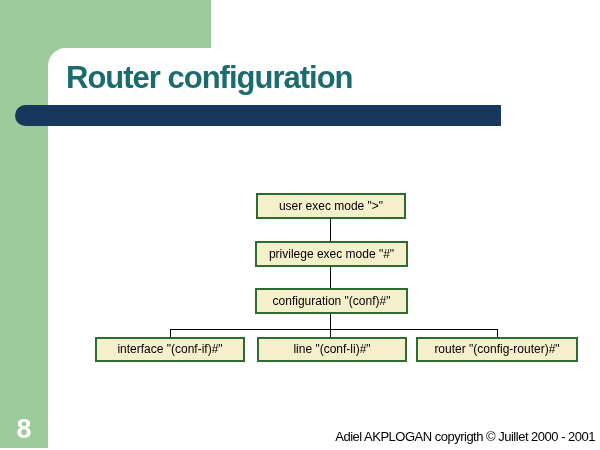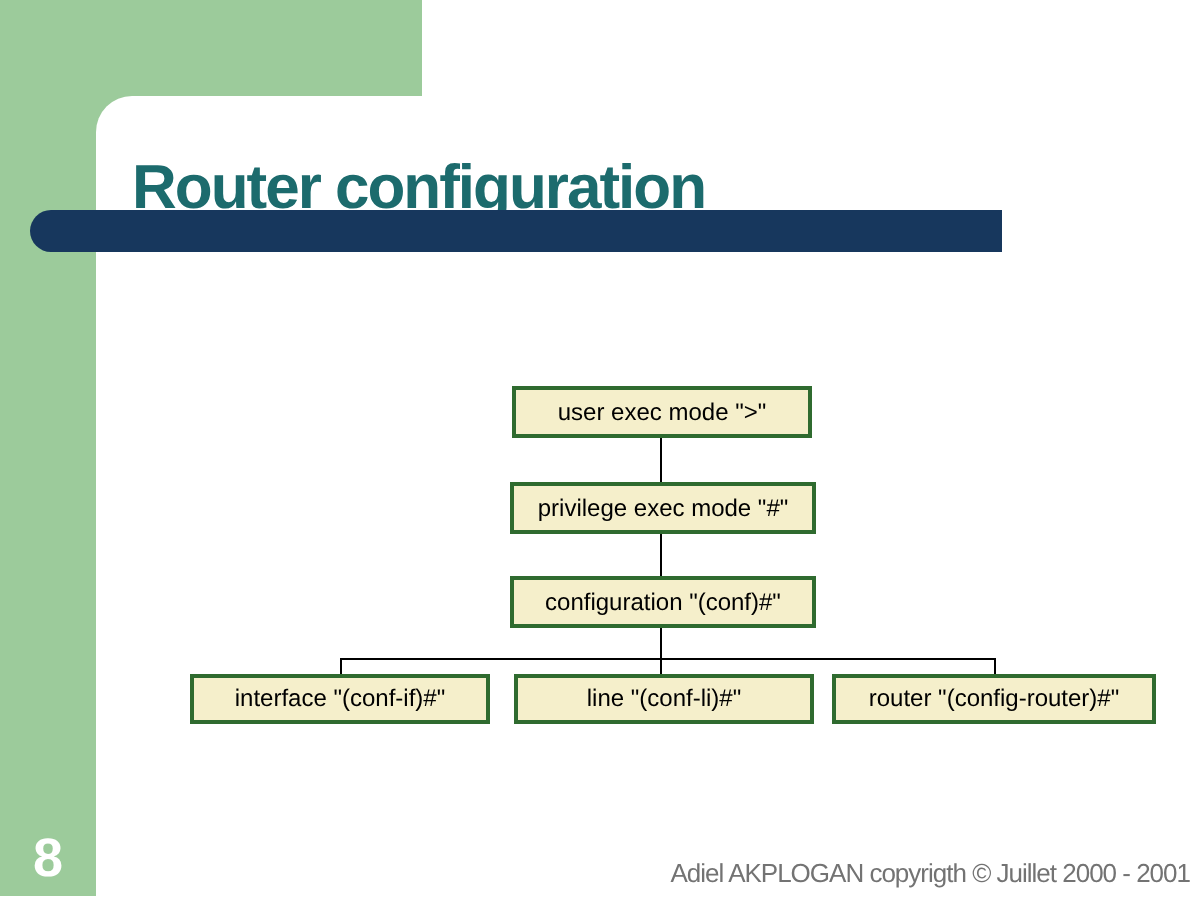--- a/index.html
+++ b/index.html
@@ -10,21 +10,21 @@
   }
   .green-panel {
     position:absolute; left:0; top:0; width:211px; height:448px;
     background:#9CCB9B;
   }
   .content-card {
     position:absolute; left:48px; top:48px; width:552px; height:402px;
     background:#ffffff; border-top-left-radius:18px;
   }
   .slide-title {
-    position:absolute; left:66px; top:76px;
+    position:absolute; left:66px; top:60px;
     font-size:31px; font-weight:bold; letter-spacing:-1px;
     color:#1C6B6D; white-space:nowrap;
   }
   .title-bar {
     position:absolute; left:15px; top:105px; width:486px; height:21px;
     background:#17375D; border-radius:11px 0 0 11px;
   }
   .node {
     position:absolute; box-sizing:border-box;
     background:#F5EFCB; border:2px solid #2F6B2F;
@@ -44,21 +44,21 @@
   .chz { left:170px; top:329px; width:328px; height:1px; }
   .cd1 { left:170px; top:329px; width:1px; height:8px; }
   .cd2 { left:330px; top:329px; width:1px; height:8px; }
   .cd3 { left:497px; top:329px; width:1px; height:8px; }
   .page-number {
     position:absolute; left:0; top:414px; width:48px;
     text-align:center; font-size:27px; font-weight:bold; color:#ffffff;
   }
   .footer {
     position:absolute; right:5px; top:429px;
-    font-size:13px; letter-spacing:-0.5px; color:#737373; white-space:nowrap;
+    font-size:13px; letter-spacing:-0.5px; color:#000000; white-space:nowrap;
   }
 </style>
 </head>
 <body>
 
 <div id="slide">
 
   <div class="green-panel"></div>
   <div class="content-card"></div>
 

